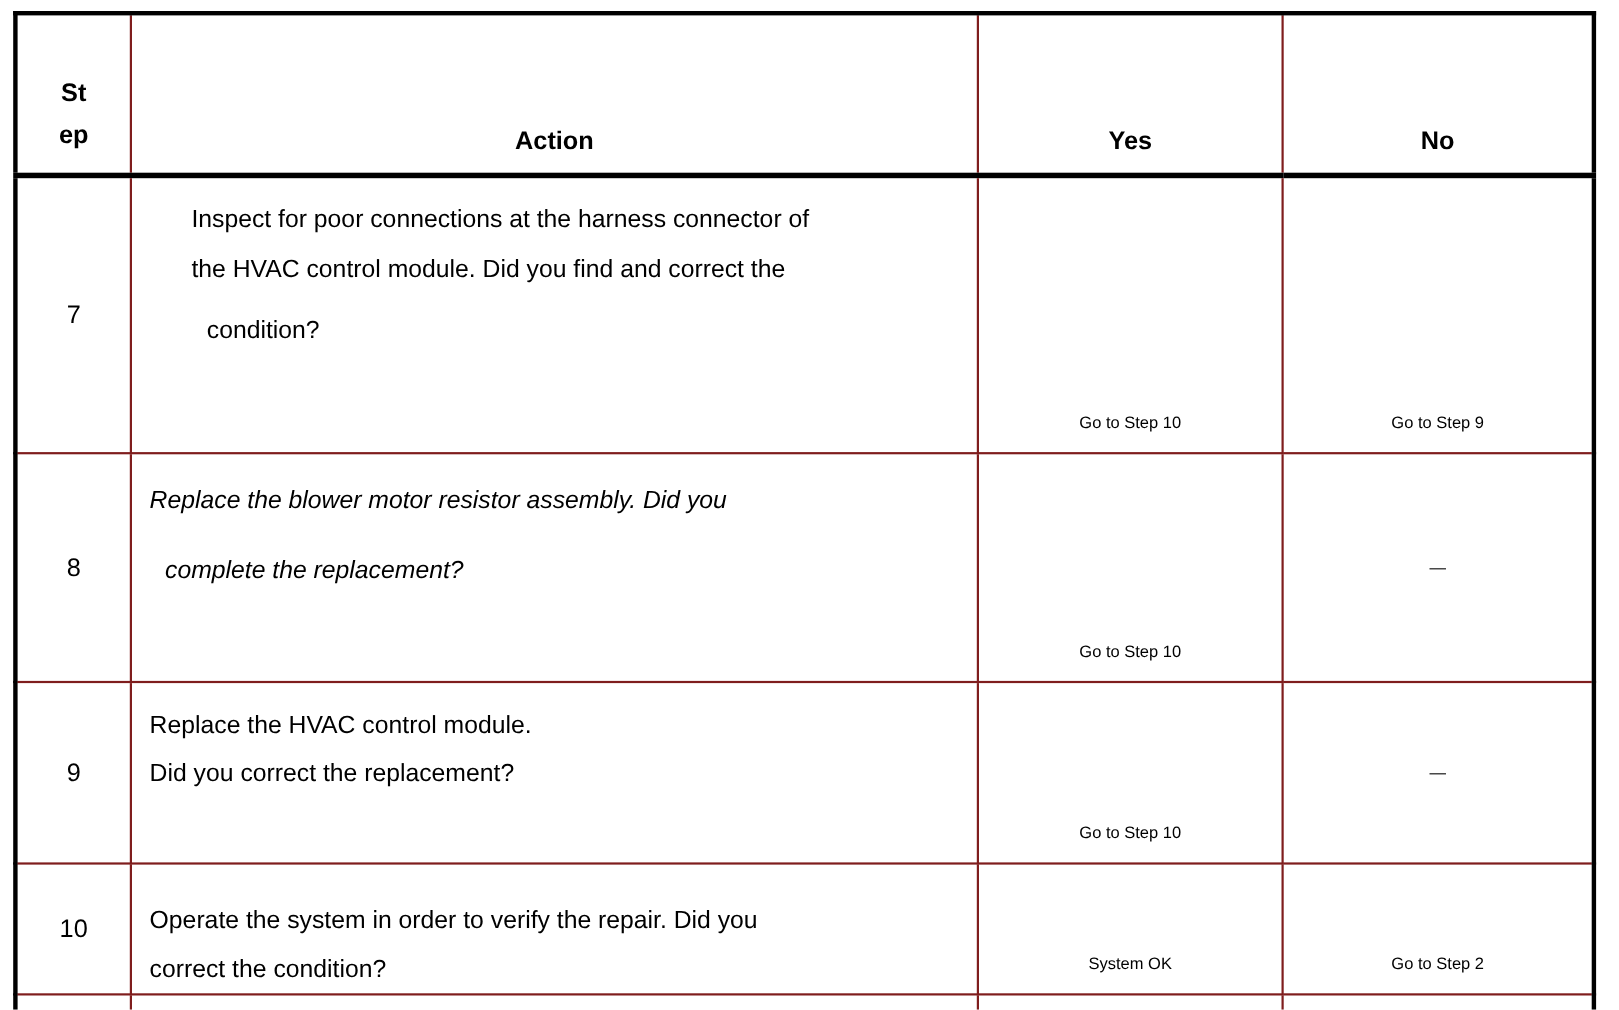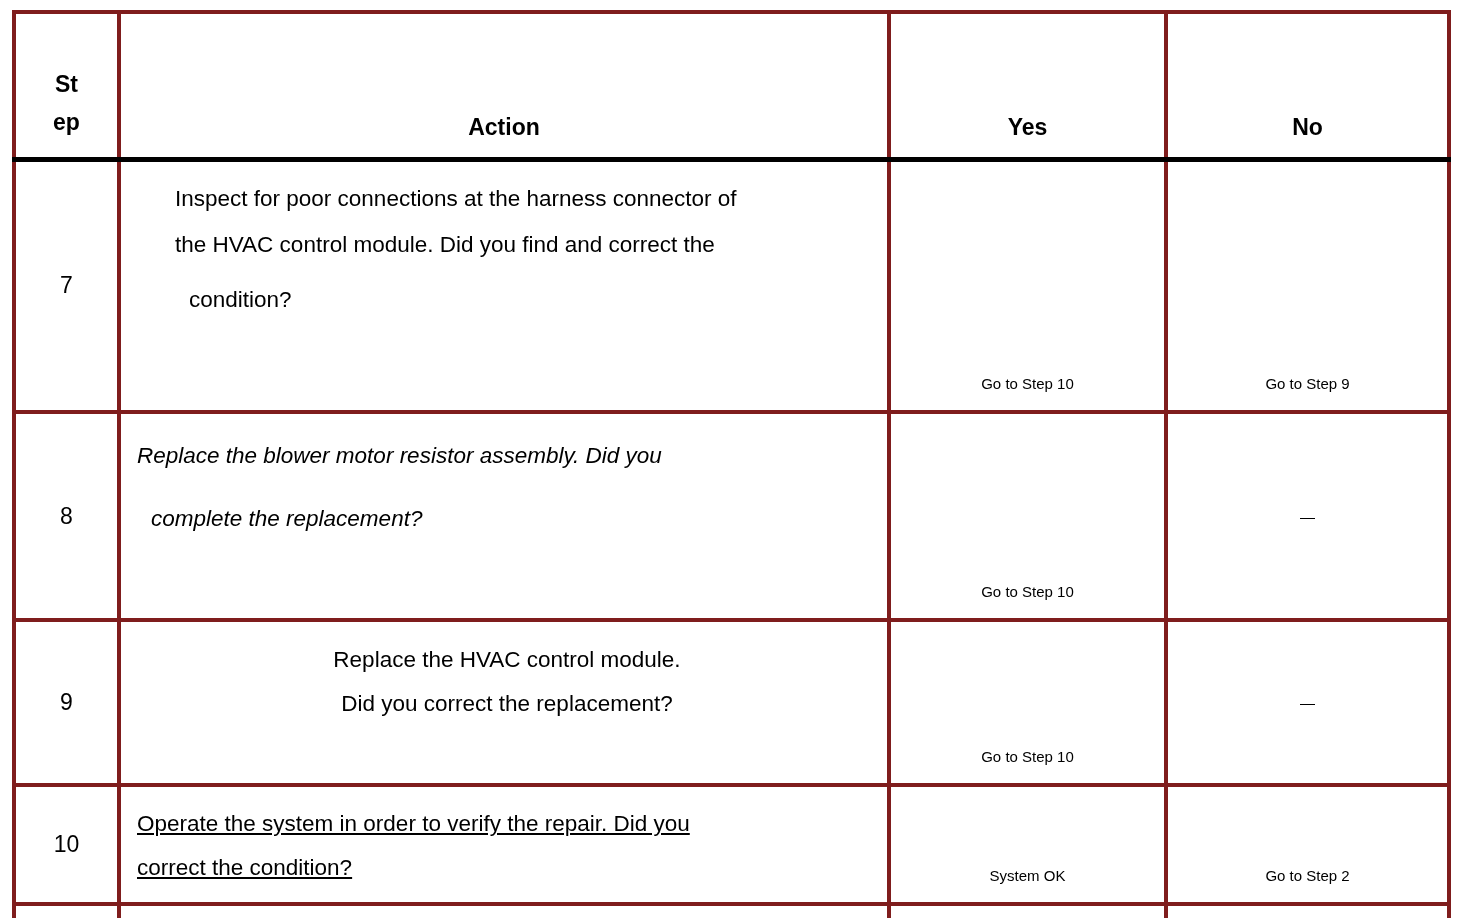--- a/index.html
+++ b/index.html
@@ -18,21 +18,21 @@
   }
   table.dtc-table {
     position: absolute;
     left: 12px; top: 10px;
     border-collapse: collapse;
     table-layout: fixed;
     width: 1435px;
     background: #ffffff;
   }
   .dtc-table td, .dtc-table th {
-    border: 4px solid #7f1d1d;
+    border: 2px solid #7f1d1d;
     overflow: hidden;
   }
   .dtc-table { border: 4px solid #000000; }
   .dtc-table thead tr { height: 147px; }
   .dtc-table thead th { border-bottom: 5px solid #000000; }
 
   th {
     font-size: 23px;
     font-weight: bold;
     text-align: center;
@@ -53,22 +53,22 @@
     font-size: 23px;
   }
   td.action-cell {
     vertical-align: top;
     padding-left: 16px;
     padding-right: 10px;
     font-size: 22.5px;
   }
   tr.r7  td.action-cell { padding-top: 14px; }
   tr.r8  td.action-cell { padding-top: 10px; }
-  tr.r9  td.action-cell { padding-top: 16px; text-align: center; }
-  tr.r10 td.action-cell { padding-top: 15px; text-decoration: underline; }
+  tr.r9  td.action-cell { padding-top: 16px; }
+  tr.r10 td.action-cell { padding-top: 29px; }
 
   tr.r7  .line { line-height: 46px; margin-left: 38px; }
   tr.r8  .line { line-height: 63px; font-style: italic; }
   tr.r9  .line { line-height: 44px; }
   tr.r10 .line { line-height: 44px; }
   .line.gap { margin-top: 9px; }
   .line.indent { padding-left: 14px; }
 
   td.result-cell {
     text-align: center;

